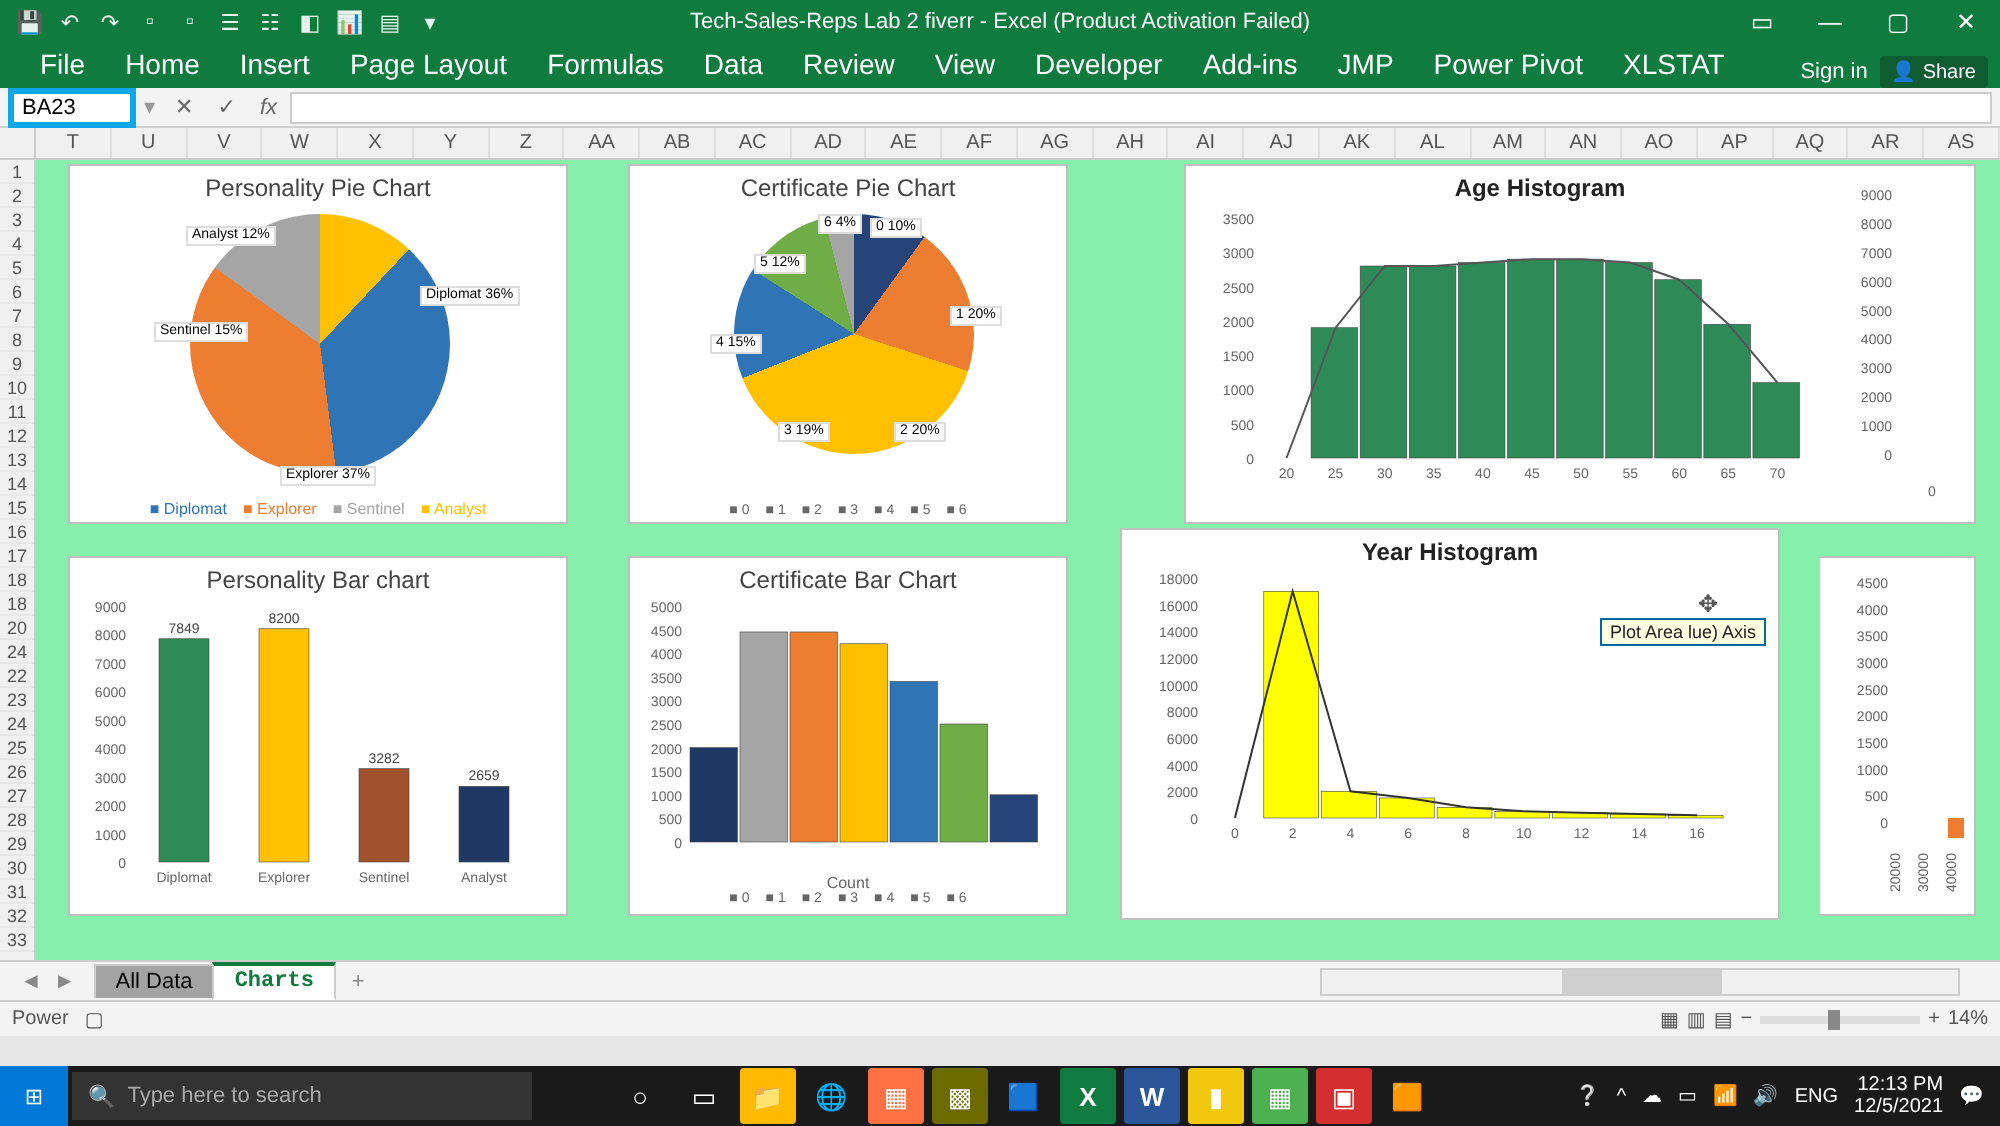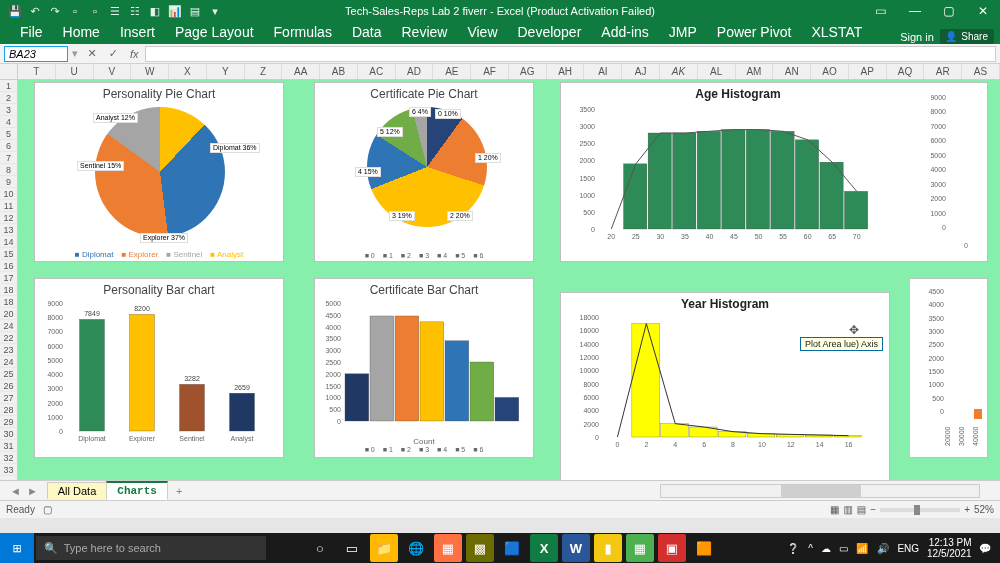--- a/index.html
+++ b/index.html
@@ -14,41 +14,41 @@
   .titlebar .winbtns .close { background: transparent; }
   
   .ribbontabs { background:#0f7b3e; height:22px; display:flex; align-items:flex-end; color:#fff; padding-left:10px; gap:0; }
   .ribbontabs .tab { padding: 4px 10px; font-size: 14px; cursor: default; }
   .ribbontabs .tab.file { background:#0f7b3e; }
   .ribbontabs .right { margin-left:auto; display:flex; align-items:center; padding-right:6px; gap:6px; }
   .ribbontabs .tellme { color:#cfe8d8; font-size:10px;}
   .share { background:#105c32; padding:2px 6px; border-radius:2px; font-size:10px; display:flex; align-items:center; gap:3px;}
   
   .fxbar { background:#f3f3f3; height:20px; display:flex; align-items:center; border-bottom:1px solid #d0d0d0; font-size:11px;}
-  .fxbar .namebox { width:64px; background:#fff; border:1px solid #0ea5e9; margin-left:4px; padding:1px 4px;font-style:italic;}
+  .fxbar .namebox { width:64px; background:#fff; border:3px solid #0ea5e9; margin-left:4px; padding:1px 4px;}
   .fxbar .fxsym { padding:0 6px; color:#666;}
   
   .colhdr { background:#f0f0f0; height:16px; display:flex; border-bottom:1px solid #ccc;}
   .colhdr .cell { border-right:1px solid #ddd; text-align:center; font-size:10px; color:#555; line-height:16px;}
   .rowarea { display:flex; height:400px; }
   .rowhdr { width:18px; background:#f0f0f0; border-right:1px solid #ccc;}
   .rowhdr div { height:12px; font-size:9px; color:#555; text-align:center; border-bottom:1px solid #e7e7e7; line-height:12px;}
   .sheet { flex:1; background:#86efac; position:relative; overflow:hidden; }
   
   .chartbox { position:absolute; background:#fff; border:1px solid #bfbfbf; }
   .chartbox .ct { text-align:center; font-size:12px; color:#444; padding-top:4px;}
   .chartbox .ctb { text-align:center; font-size:12px; color:#222; font-weight:bold; padding-top:4px;}
   .legend-h { display:flex; justify-content:center; gap:8px; font-size:8px; color:#666;}
   .legend-h span::before { content:"■ "; }
   
   .pie { border-radius:50%; position:absolute;}
   .label { position:absolute; background:#fff; border:1px solid #ddd; font-size:7px; padding:0 2px; text-align:center; line-height:1.1;}
   
   .sheettabs { height:20px; background:#f3f3f3; border-top:1px solid #ccc; display:flex; align-items:center; font-size:11px; position:relative;}
-  .sheettabs .st { padding:2px 10px; border:1px solid #ccc; border-bottom:none; background:#fef9c3; margin-left:-1px;}
+  .sheettabs .st { padding:2px 10px; border:1px solid #ccc; border-bottom:none; background:#a3a3a3; margin-left:-1px;}
   .sheettabs .st.active { background:#fff; border-bottom:1px solid #fff; color:#0f7b3e; font-weight:bold; border-top:2px solid #0f7b3e;font-family:Liberation Mono, monospace;}
   .sheettabs .nav { padding:0 10px; color:#888; display:flex; gap:6px;}
   .sheettabs .hscroll { position:absolute; right:20px; width:320px; height:14px; background:linear-gradient(#f0f0f0,#f0f0f0); border:1px solid #ccc;}
   .sheettabs .hscroll .thumb{ position:absolute; left:120px; width:80px; top:0; bottom:0; background:#cfcfcf;}
   
   .statusbar { height:18px; background:#f3f3f3; border-top:1px solid #ccc; display:flex; align-items:center; font-size:10px; padding:0 6px; color:#555;}
   .statusbar .right { margin-left:auto; display:flex; align-items:center; gap:4px;}
   .zoomtrack { width:80px; height:4px; background:#ddd; position:relative;}
   .zoomtrack .knob { width:6px; height:10px; background:#888; position:absolute; left:34px; top:-3px;}
   
@@ -129,21 +129,21 @@
       <div class="cell" style="flex: 1 1 0%;">AA</div>
       <div class="cell" style="flex: 1 1 0%;">AB</div>
       <div class="cell" style="flex: 1 1 0%;">AC</div>
       <div class="cell" style="flex: 1 1 0%;">AD</div>
       <div class="cell" style="flex: 1 1 0%;">AE</div>
       <div class="cell" style="flex: 1 1 0%;">AF</div>
       <div class="cell" style="flex: 1 1 0%;">AG</div>
       <div class="cell" style="flex: 1 1 0%;">AH</div>
       <div class="cell" style="flex: 1 1 0%;">AI</div>
       <div class="cell" style="flex: 1 1 0%;">AJ</div>
-      <div class="cell" style="flex: 1 1 0%; font-style: italic;">AK</div>
+      <div class="cell" style="flex: 1 1 0%;">AK</div>
       <div class="cell" style="flex: 1 1 0%;">AL</div>
       <div class="cell" style="flex: 1 1 0%;">AM</div>
       <div class="cell" style="flex: 1 1 0%;">AN</div>
       <div class="cell" style="flex: 1 1 0%;">AO</div>
       <div class="cell" style="flex: 1 1 0%;">AP</div>
       <div class="cell" style="flex: 1 1 0%;">AQ</div>
       <div class="cell" style="flex: 1 1 0%;">AR</div>
       <div class="cell" style="flex: 1 1 0%;">AS</div>
     </div>
 </div>
@@ -217,21 +217,21 @@
         <span>0</span>
           <span>1</span>
           <span>2</span>
           <span>3</span>
           <span>4</span>
           <span>5</span>
           <span>6</span>
       </div>
     </div>
 
-    <div class="chartbox" style="left:542px; top:2px; width:356px; height:180px;">
+    <div class="chartbox" style="left:574px; top:2px; width:356px; height:180px;">
       <div class="ctb">Age Histogram</div>
       <svg width="330" height="158">
         <g transform="translate(38,8)">
           <g id="age-bars">
               <rect x="0" y="120" width="23.318181818181817" height="0" fill="#2e8b57" stroke="#444" stroke-width="0.3"></rect>
               <rect x="24.545454545454547" y="54.85714285714286" width="23.318181818181817" height="65.14285714285714" fill="#2e8b57" stroke="#444" stroke-width="0.3"></rect>
               <rect x="49.09090909090909" y="24" width="23.318181818181817" height="96" fill="#2e8b57" stroke="#444" stroke-width="0.3"></rect>
               <rect x="73.63636363636364" y="24" width="23.318181818181817" height="96" fill="#2e8b57" stroke="#444" stroke-width="0.3"></rect>
               <rect x="98.18181818181819" y="22.285714285714292" width="23.318181818181817" height="97.71428571428571" fill="#2e8b57" stroke="#444" stroke-width="0.3"></rect>
               <rect x="122.72727272727273" y="20.57142857142857" width="23.318181818181817" height="99.42857142857143" fill="#2e8b57" stroke="#444" stroke-width="0.3"></rect>
@@ -358,21 +358,21 @@
         <span>0</span>
           <span>1</span>
           <span>2</span>
           <span>3</span>
           <span>4</span>
           <span>5</span>
           <span>6</span>
       </div>
     </div>
 
-    <div class="chartbox" style="left:542px; top:212px; width:330px; height:196px;">
+    <div class="chartbox" style="left:542px; top:184px; width:330px; height:196px;">
       <div class="ctb">Year Histogram</div>
       <svg width="330" height="152">
           <g transform="translate(42,6)">
         <g id="yr-y" font-size="7" fill="#666" text-anchor="end">
               <text x="-4" y="123">0</text>
               <text x="-4" y="109.66666666666667">2000</text>
               <text x="-4" y="96.33333333333334">4000</text>
               <text x="-4" y="83">6000</text>
               <text x="-4" y="69.66666666666667">8000</text>
               <text x="-4" y="56.33333333333333">10000</text>
@@ -445,32 +445,32 @@
     </div>
   <div class="st">All Data</div>
   <div class="st active">Charts</div>
   <div style="padding:0 8px;color:#888">+</div>
   <div class="hscroll">
       <div class="thumb"></div>
     </div>
 </div>
 
 <div class="statusbar">
-  <span>Ready</span>
+  <span>Power</span>
   <span style="margin-left:8px">▢</span>
   <div class="right">
     <span>▦</span>
     <span>▥</span>
     <span>▤</span>
     <span>−</span>
     <div class="zoomtrack">
         <div class="knob"></div>
       </div>
     <span>+</span>
-    <span>52%</span>
+    <span>14%</span>
   </div>
 </div>
 
 <div class="taskbar">
   <div class="start">⊞</div>
   <div class="search">
     <span>🔍</span>
     <span>Type here to search</span>
   </div>
   <div class="apps">

